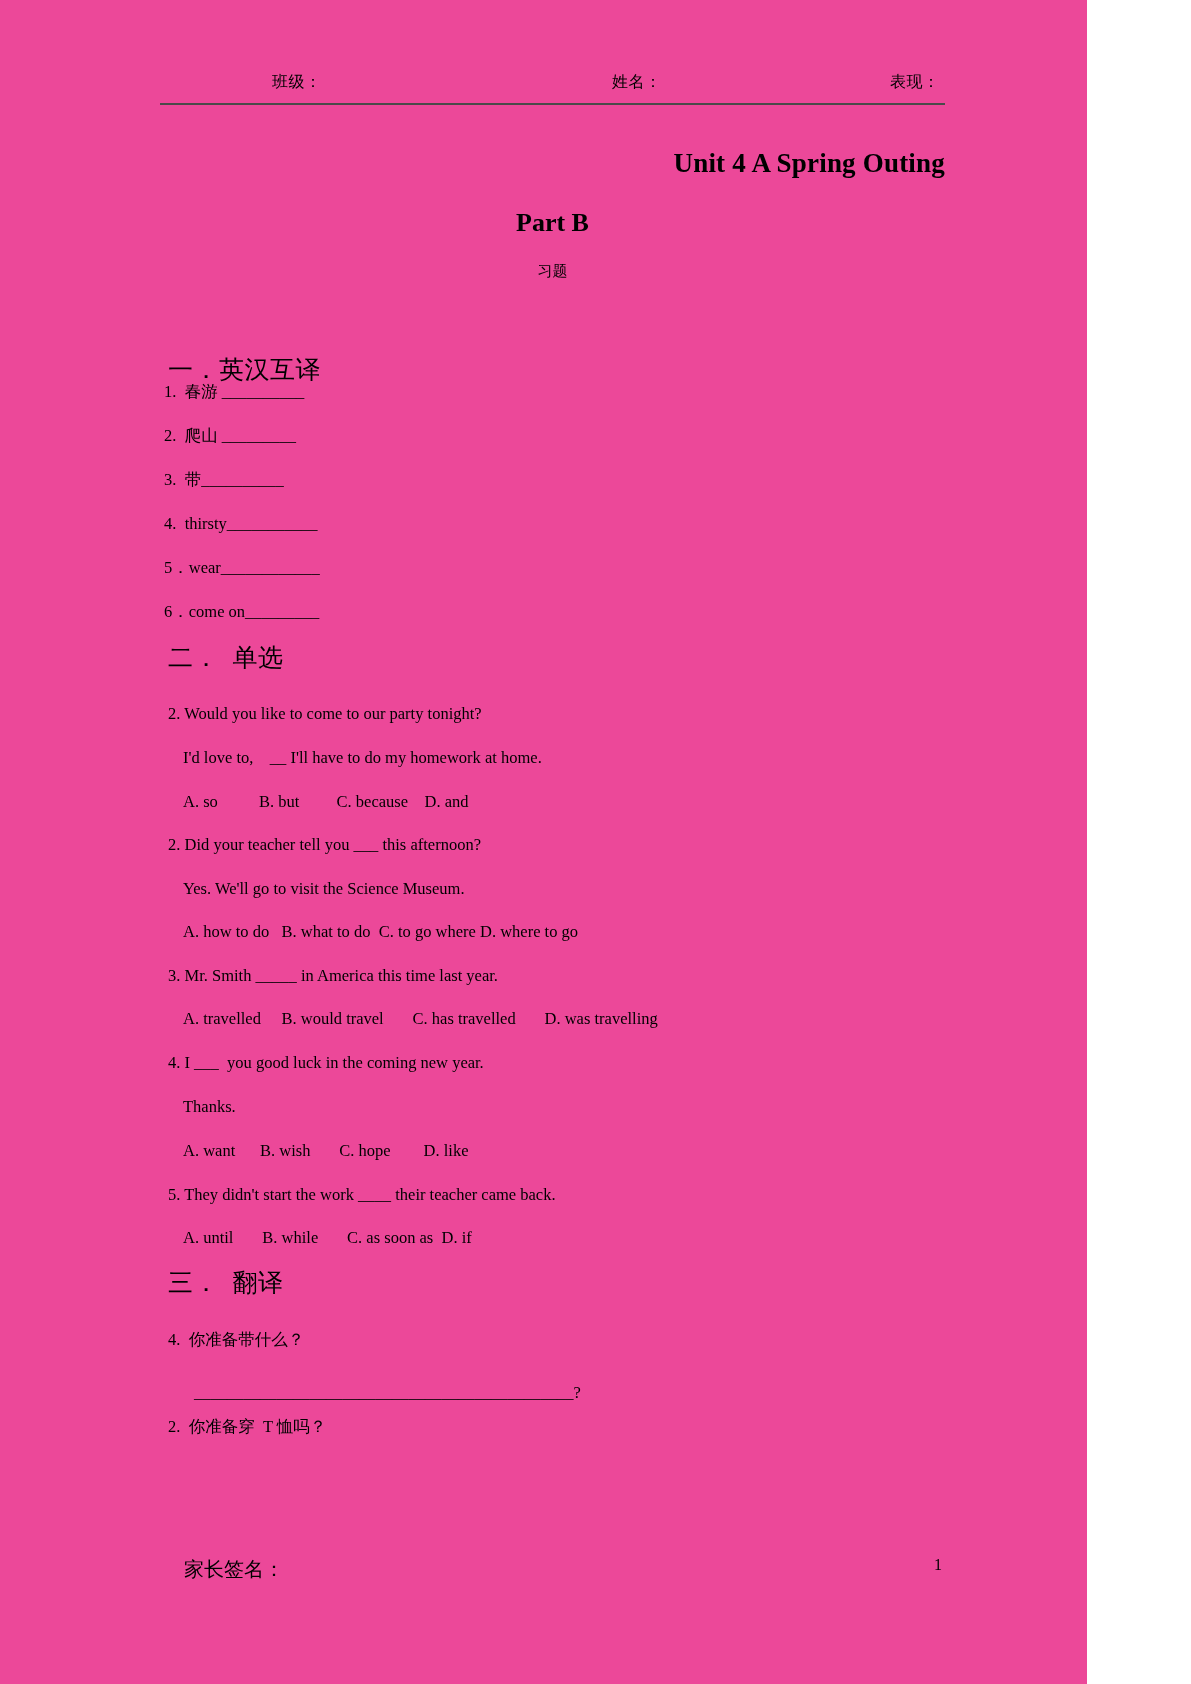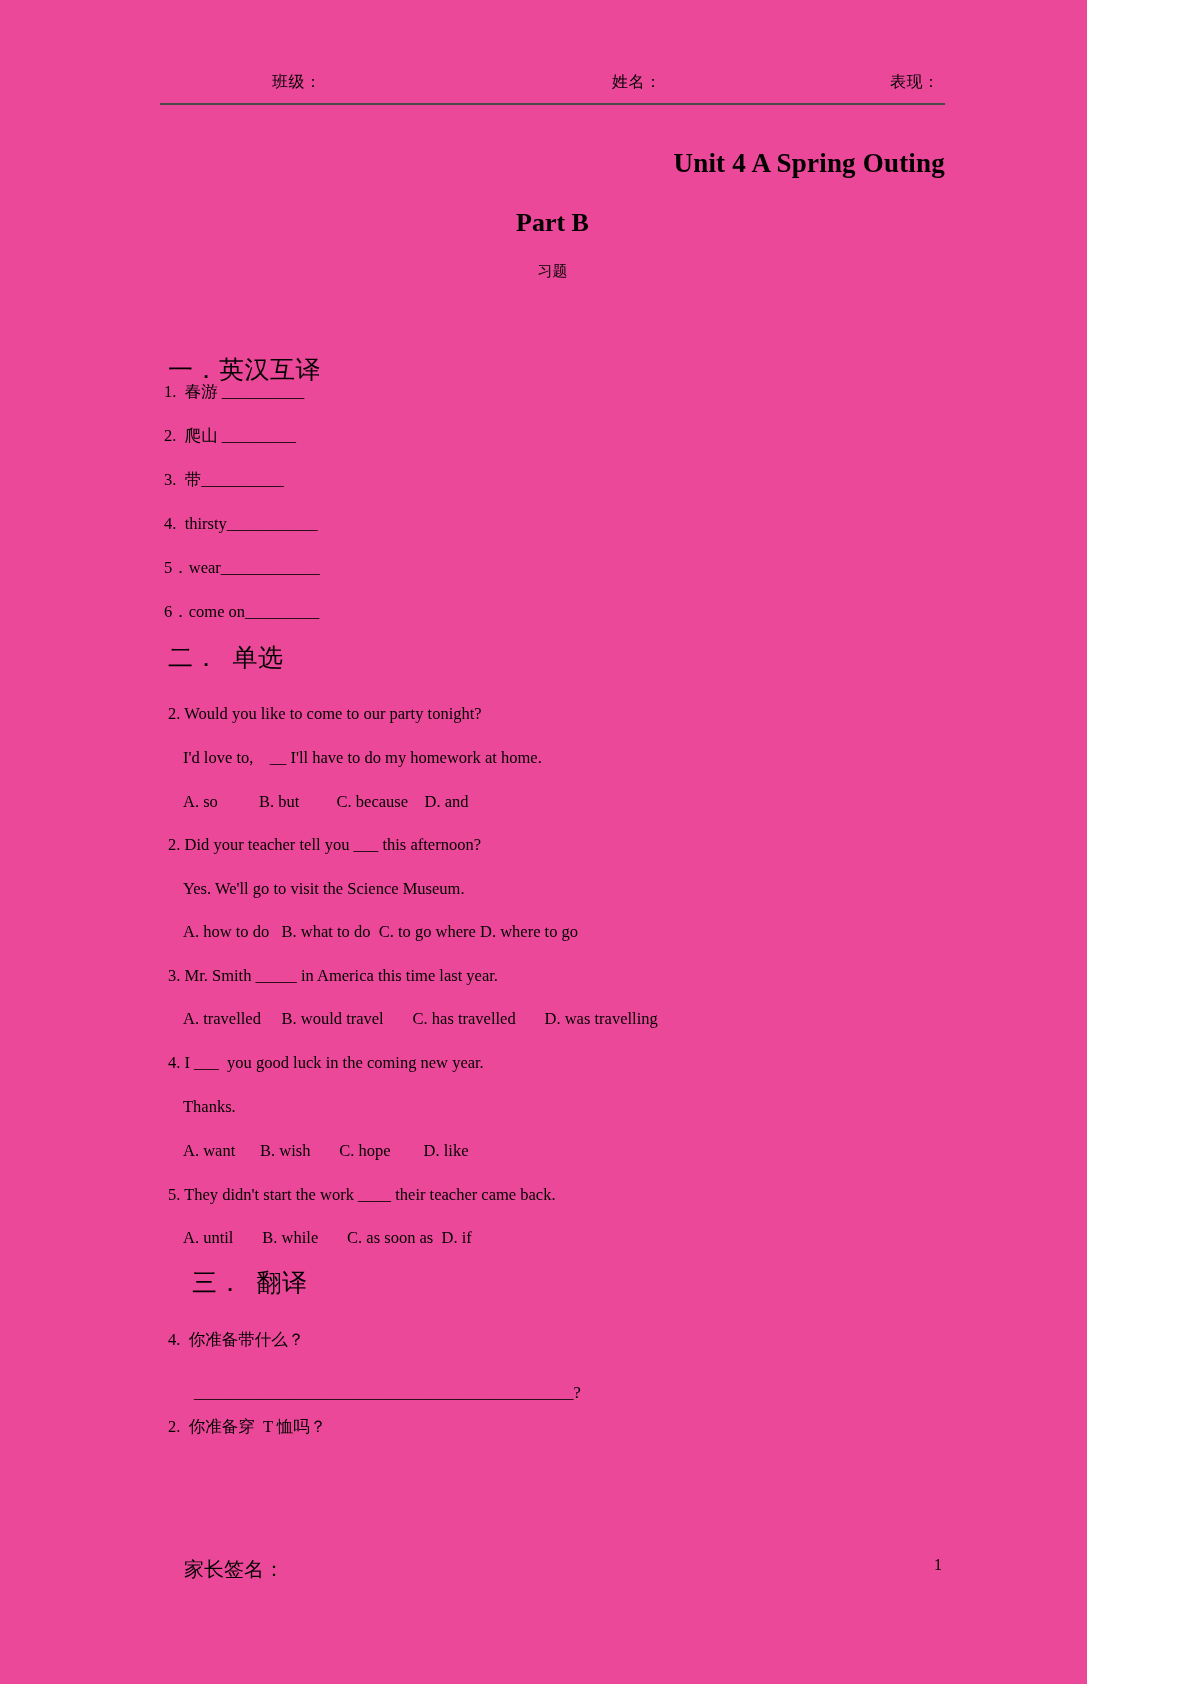--- a/index.html
+++ b/index.html
@@ -86,21 +86,21 @@
   
   .section-heading {
     position: absolute;
     left: 8px;
     font-size: 25px;
     white-space: pre;
     letter-spacing: 0.5px;
   }
   .sec1 { top: 325px; margin-top: 28px; }
   .sec2 { top: 641px; }
-  .sec3 { top: 1266px; margin-left: 24px; }
+  .sec3 { top: 1266px; }
 
   
   .line {
     position: absolute;
     font-size: 16.5px;
     white-space: pre;
     line-height: 20px;
   }
   .line.indent { left: 23px; }
   .line.flush  { left: 8px; }

